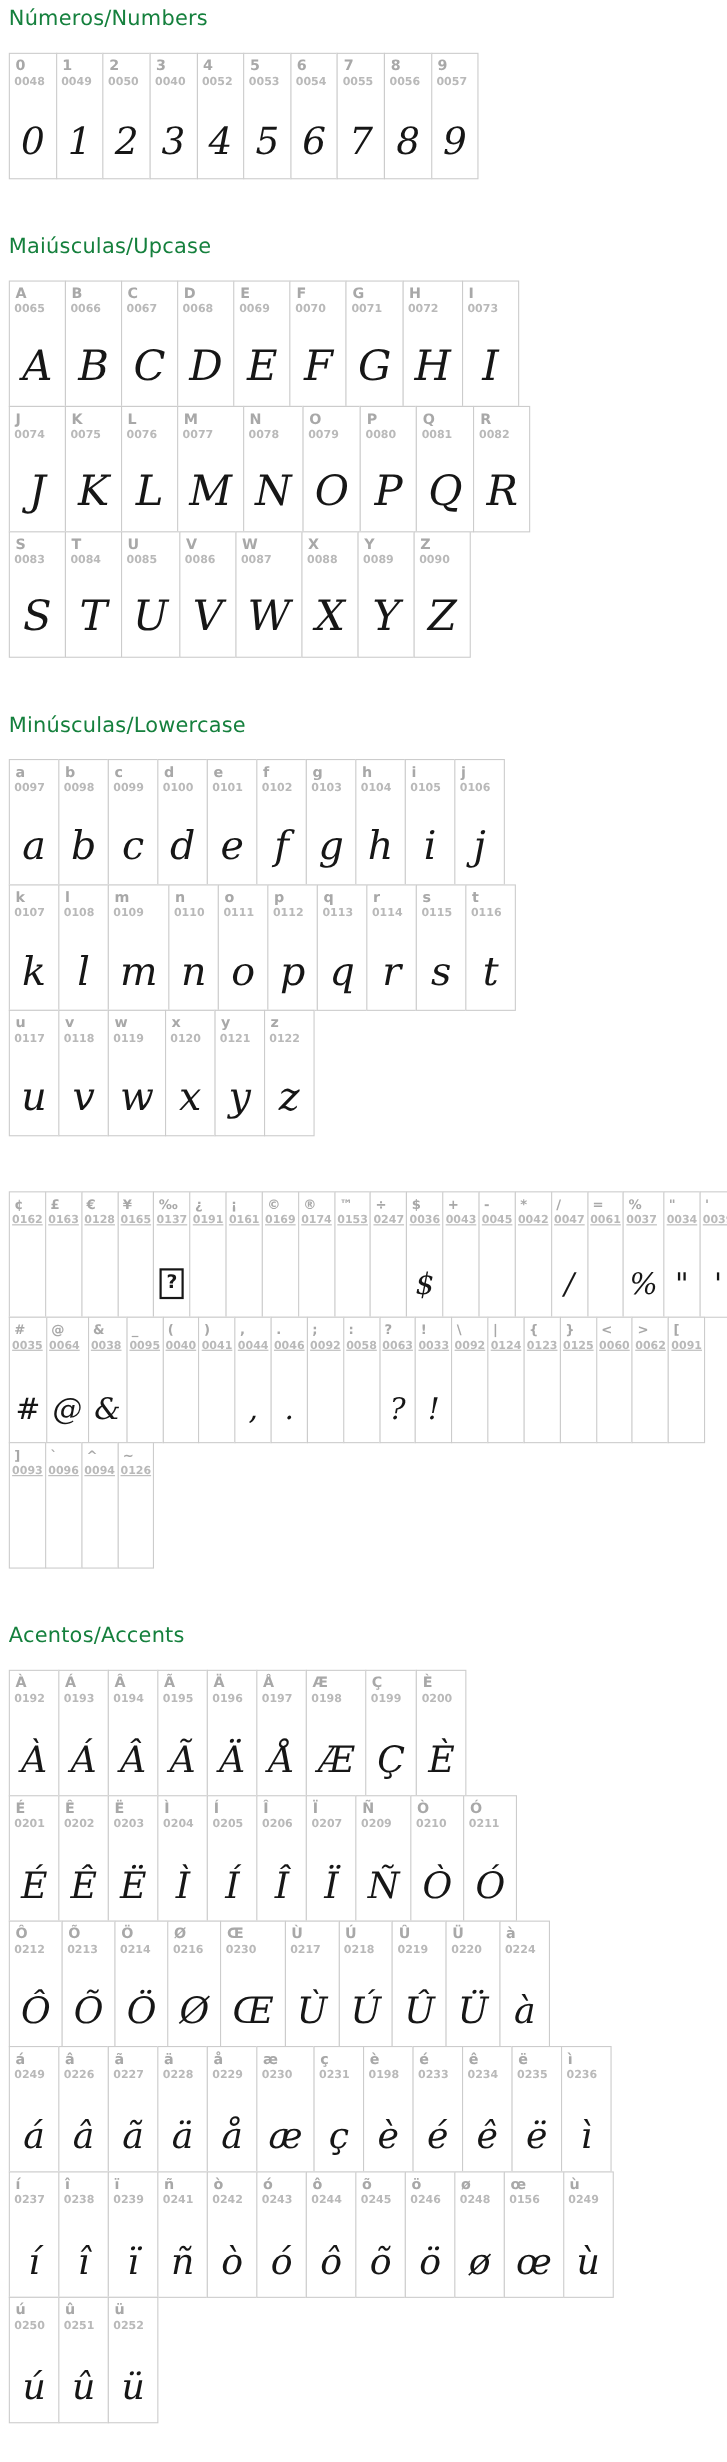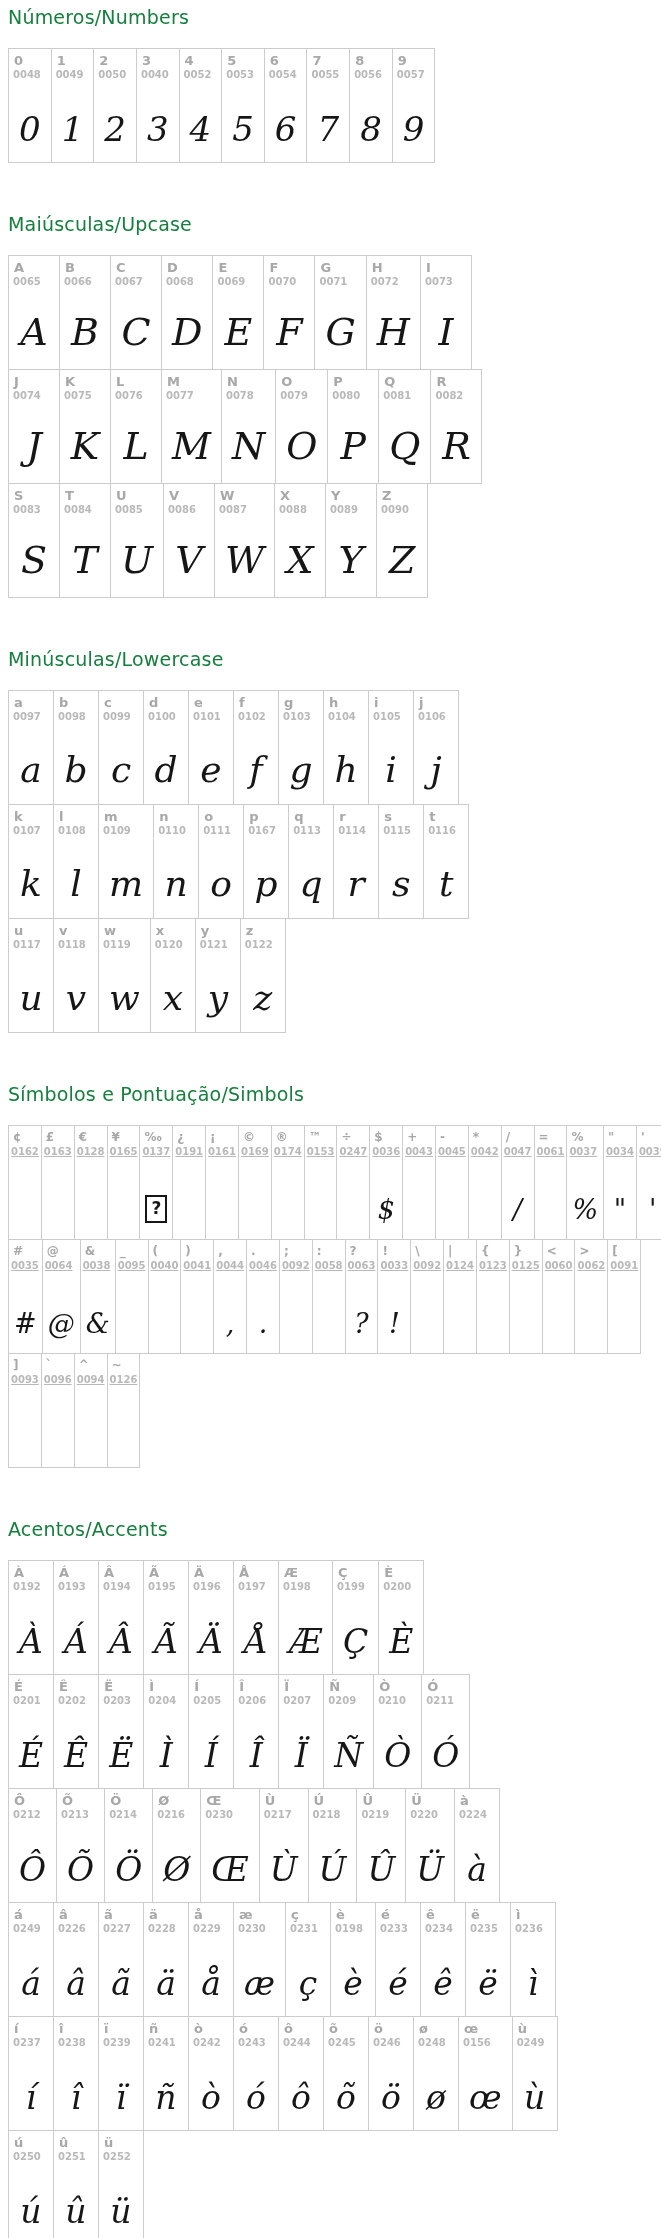--- a/index.html
+++ b/index.html
@@ -334,21 +334,21 @@
             <span class="code">0110</span>
             <div class="glyph">n</div>
           </div>
           <div class="cell">
             <span class="ch">o</span>
             <span class="code">0111</span>
             <div class="glyph">o</div>
           </div>
           <div class="cell">
             <span class="ch">p</span>
-            <span class="code">0167</span>
+            <span class="code">0112</span>
             <div class="glyph">p</div>
           </div>
           <div class="cell">
             <span class="ch">q</span>
             <span class="code">0113</span>
             <div class="glyph">q</div>
           </div>
           <div class="cell">
             <span class="ch">r</span>
             <span class="code">0114</span>
@@ -393,21 +393,20 @@
           </div>
           <div class="cell">
             <span class="ch">z</span>
             <span class="code">0122</span>
             <div class="glyph">z</div>
           </div>
         </div>
       </div>
     </section>
     <section class="charmap-section kind-symbols">
-      <h2 class="section-title">Símbolos e Pontuação/Simbols</h2>
       <div class="grid">
         <div class="row">
           <div class="cell">
             <span class="ch">¢</span>
             <span class="code">0162</span>
             <div class="glyph"></div>
           </div>
           <div class="cell">
             <span class="ch">£</span>
             <span class="code">0163</span>

